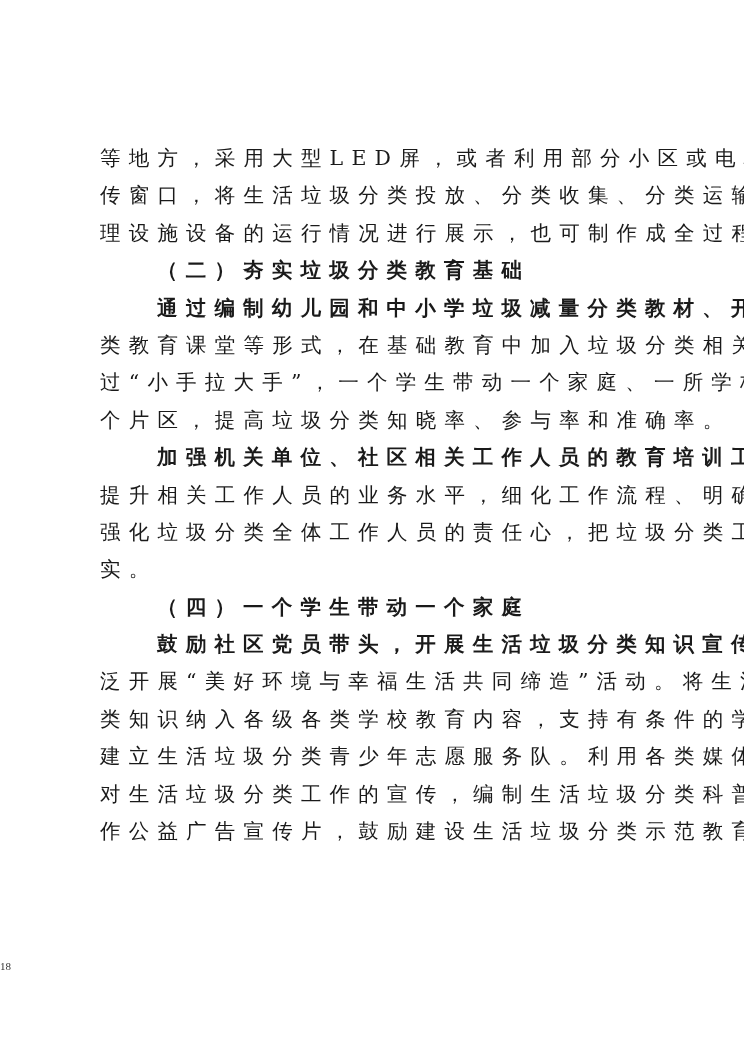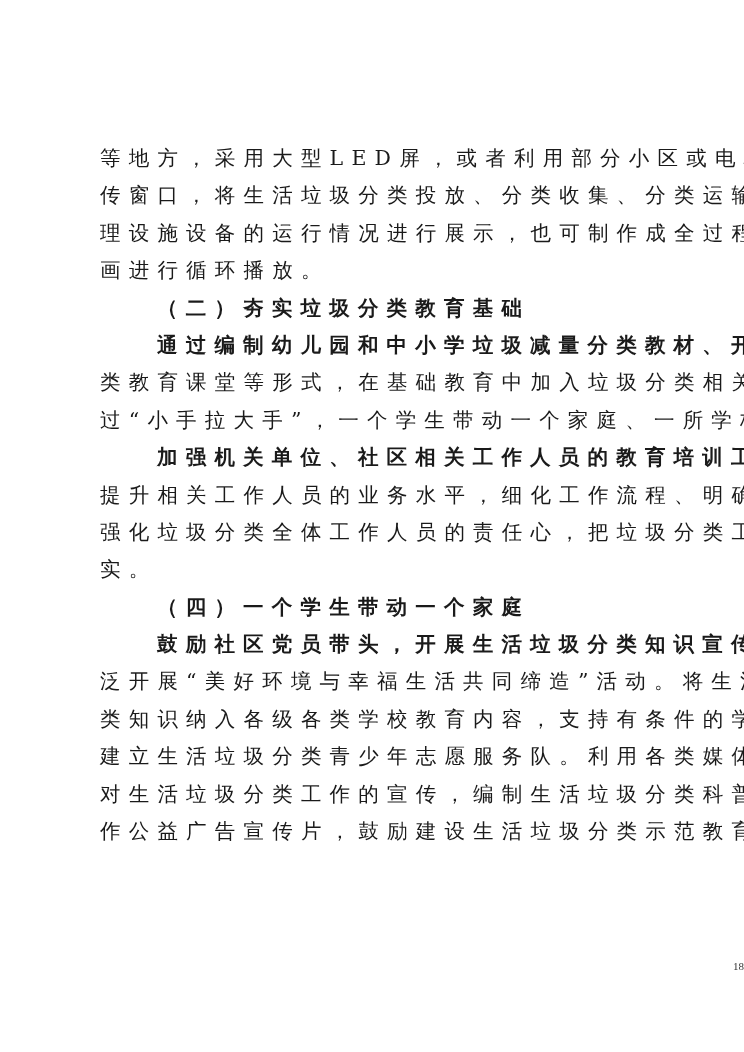--- a/index.html
+++ b/index.html
@@ -4,36 +4,36 @@
 <style>
   html, body { margin: 0; padding: 0; background: #ffffff; }
   body { width: 744px; height: 1052px; position: relative; overflow: hidden;
          font-family: "DejaVu Serif", "Liberation Serif", serif; color: #1a1a1a; }
   .page { position: absolute; left: 0; top: 0; width: 744px; height: 1052px; background: #fff; }
   .body-text { position: absolute; left: 100px; top: 140px; width: 546px; }
   .line { height: 37.4px; line-height: 37.4px; font-size: 20.5px; white-space: nowrap;
           letter-spacing: 8.2px; }
   .line.heading { }
   .indent { padding-left: 57px; font-weight: bold; }
-  .page-number { position: absolute; top: 960px; left: 0; width: 744px; text-align: right;
+  .page-number { position: absolute; top: 960px; left: 0; width: 744px; text-align: left;
                  font-size: 11px; color: #333; font-family: "Liberation Serif", serif; }
 </style>
 </head>
 <body>
 
 <div class="page">
   <div class="body-text">
     <div class="line">等地方，采用大型LED屏，或者利用部分小区或电梯的电子宣</div>
     <div class="line">传窗口，将生活垃圾分类投放、分类收集、分类运输、分类处</div>
     <div class="line">理设施设备的运行情况进行展示，也可制作成全过程运行的动</div>
-    <div class="line">画进行循环播放。</div>
     <div class="line heading indent">（二）夯实垃圾分类教育基础</div>
     <div class="line indent">通过编制幼儿园和中小学垃圾减量分类教材、开设垃圾分</div>
     <div class="line">类教育课堂等形式，在基础教育中加入垃圾分类相关内容。通</div>
     <div class="line">过“小手拉大手”，一个学生带动一个家庭、一所学校带动一</div>
+    <div class="line">个片区，提高垃圾分类知晓率、参与率和准确率。</div>
     <div class="line indent">加强机关单位、社区相关工作人员的教育培训工作，不断</div>
     <div class="line">提升相关工作人员的业务水平，细化工作流程、明确考核办法,</div>
     <div class="line">强化垃圾分类全体工作人员的责任心，把垃圾分类工作做细做</div>
     <div class="line">实。</div>
     <div class="line heading indent">（四）一个学生带动一个家庭</div>
     <div class="line indent">鼓励社区党员带头，开展生活垃圾分类知识宣传引导，广</div>
     <div class="line">泛开展“美好环境与幸福生活共同缔造”活动。将生活垃圾分</div>
     <div class="line">类知识纳入各级各类学校教育内容，支持有条件的学校、社区</div>
     <div class="line">建立生活垃圾分类青少年志愿服务队。利用各类媒体广泛开展</div>
     <div class="line">对生活垃圾分类工作的宣传，编制生活垃圾分类科普手册，制</div>

